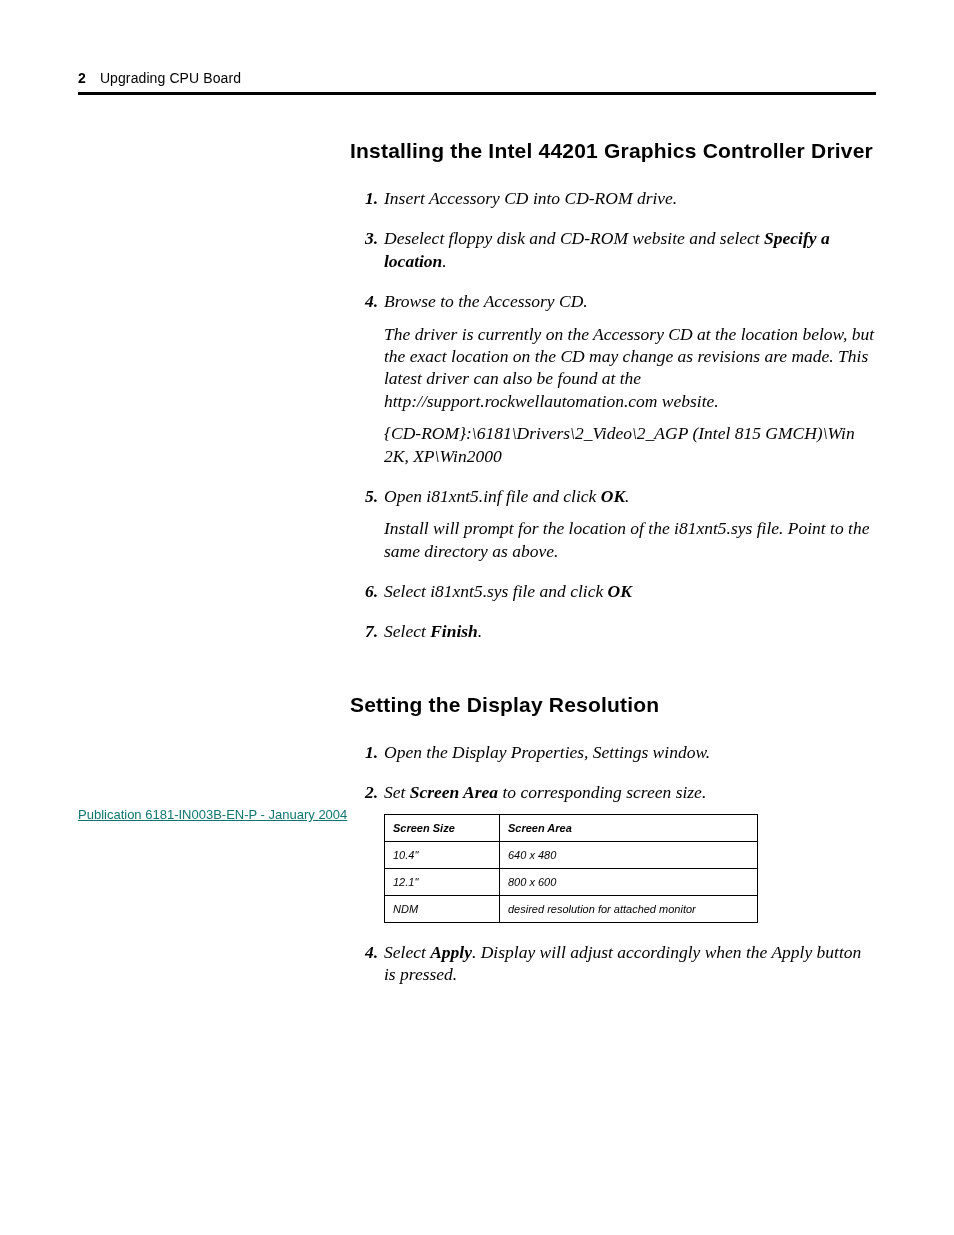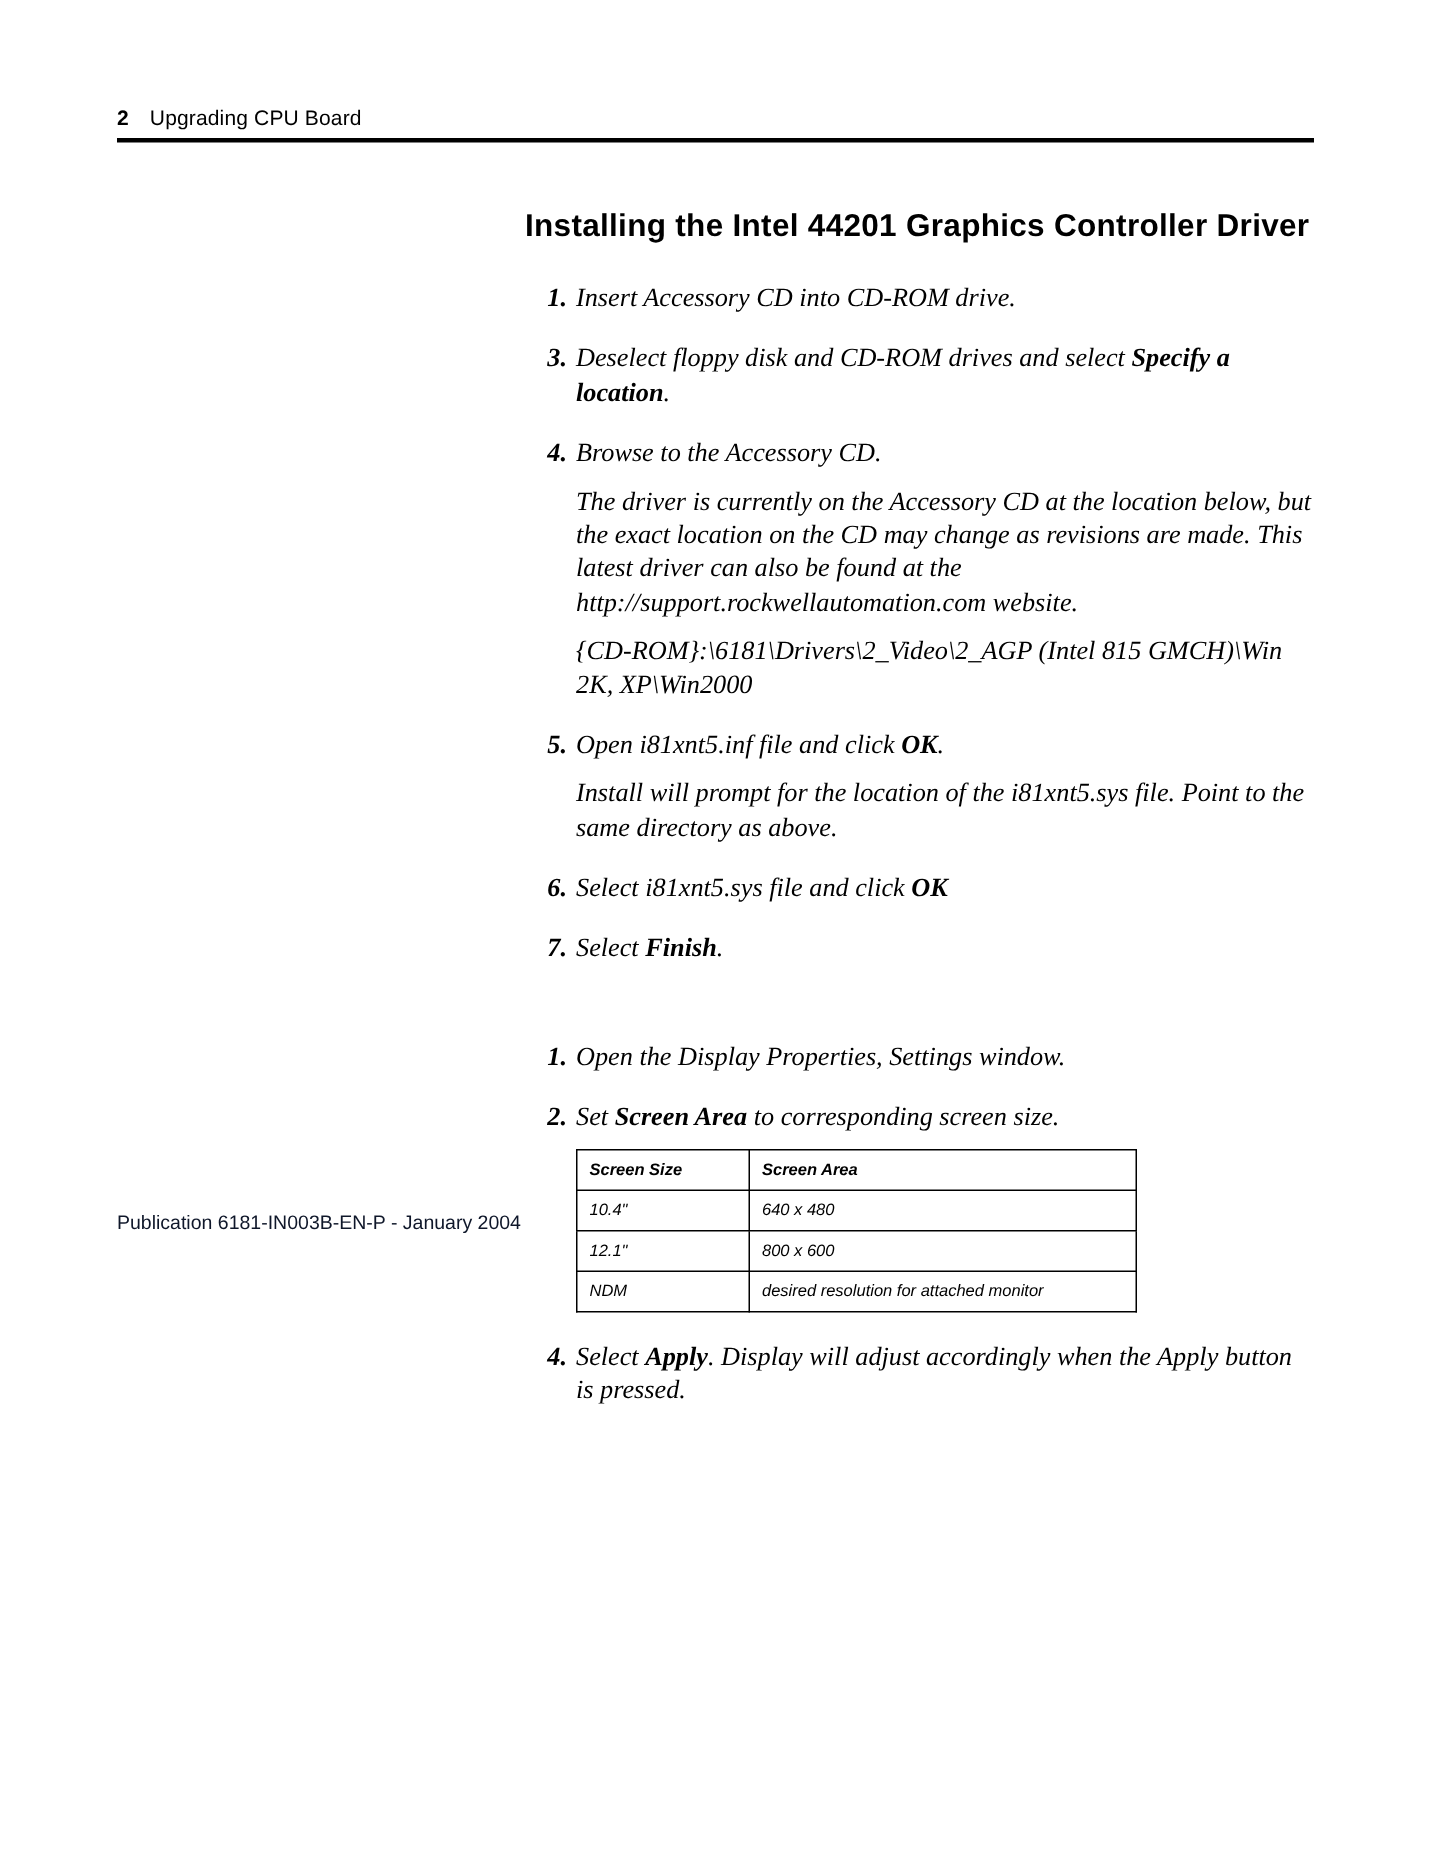--- a/index.html
+++ b/index.html
@@ -92,47 +92,49 @@
     font-weight: 700;
   }
   table.resolution col.c1 { width: 115px; }
   table.resolution col.c2 { width: 258px; }
   .footer {
     position: absolute;
     left: 78px;
     bottom: 46px;
     font-family: "Helvetica Neue", Helvetica, Arial, sans-serif;
     font-size: 13px;
-    color: #0f172a;
+    color: #0f766e;
+    text-decoration: underline;
   }
   .sect2 { margin-top: 50px; }
 </style>
 </head>
 <body>
 
 <div class="page">
 
   <div class="runhead">
     <span class="pgnum">2</span><span>Upgrading CPU Board</span>
   </div>
   <hr class="hr">
 
   <div class="content">
 
     <h2 class="secthead">Installing the Intel 44201 Graphics Controller Driver</h2>
     <ol class="steps" id="steps-0">
         <li data-marker="1."><span>Insert Accessory CD into CD-ROM drive.</span></li>
-        <li data-marker="3."><span>Deselect floppy disk and CD-ROM drives and select </span><span class="bold">Specify a location</span><span>.</span></li>
+        <li data-marker="3."><span>Deselect floppy disk and CD-ROM website and select </span><span class="bold">Specify a location</span><span>.</span></li>
         <li data-marker="4."><span>Browse to the Accessory CD.</span><div class="para"><span>The driver is currently on the Accessory CD at the location below, but the exact location on the CD may change as revisions are made.  This latest driver can also be found at the http://support.rockwellautomation.com website.</span></div><div class="para"><span>{CD-ROM}:\6181\Drivers\2_Video\2_AGP (Intel 815 GMCH)\Win 2K, XP\Win2000</span></div></li>
         <li data-marker="5."><span>Open i81xnt5.inf file and click </span><span class="bold">OK</span><span>.</span><div class="para"><span>Install will prompt for the location of the i81xnt5.sys file. Point to the same directory as above.</span></div></li>
         <li data-marker="6."><span>Select i81xnt5.sys file and click </span><span class="bold">OK</span></li>
         <li data-marker="7."><span>Select </span><span class="bold">Finish</span><span>.</span></li>
       </ol>
 
     <div class="sect2">
+      <h2 class="secthead">Setting the Display Resolution</h2>
       <ol class="steps" id="steps-1">
           <li data-marker="1."><span>Open the Display Properties, Settings window.</span></li>
           <li data-marker="2."><span>Set </span><span class="bold">Screen Area</span><span> to corresponding screen size.</span><div class="para">
               <table class="resolution">
                 <colgroup>
                   <col class="c1">
                   <col class="c2">
                 </colgroup>
                 <thead>
                   <tr>

